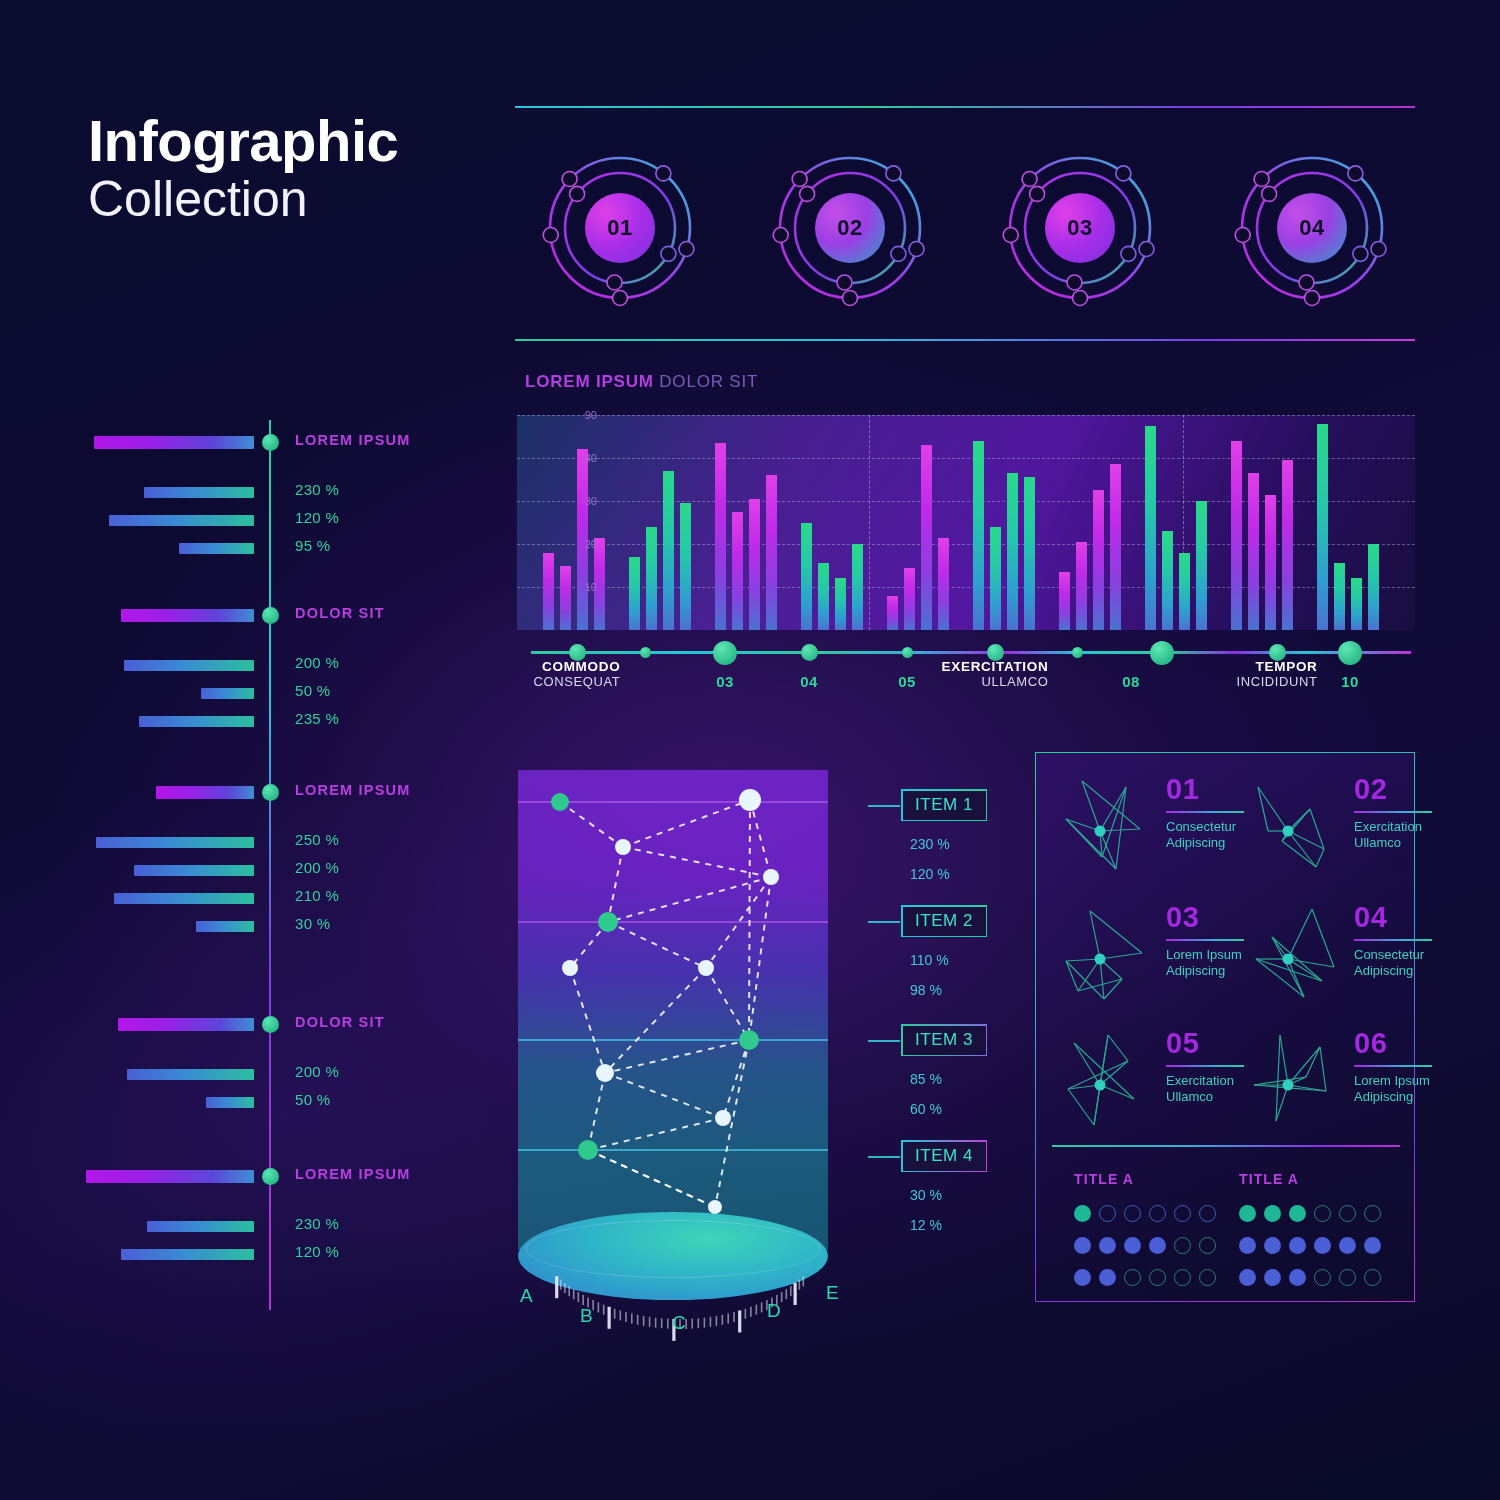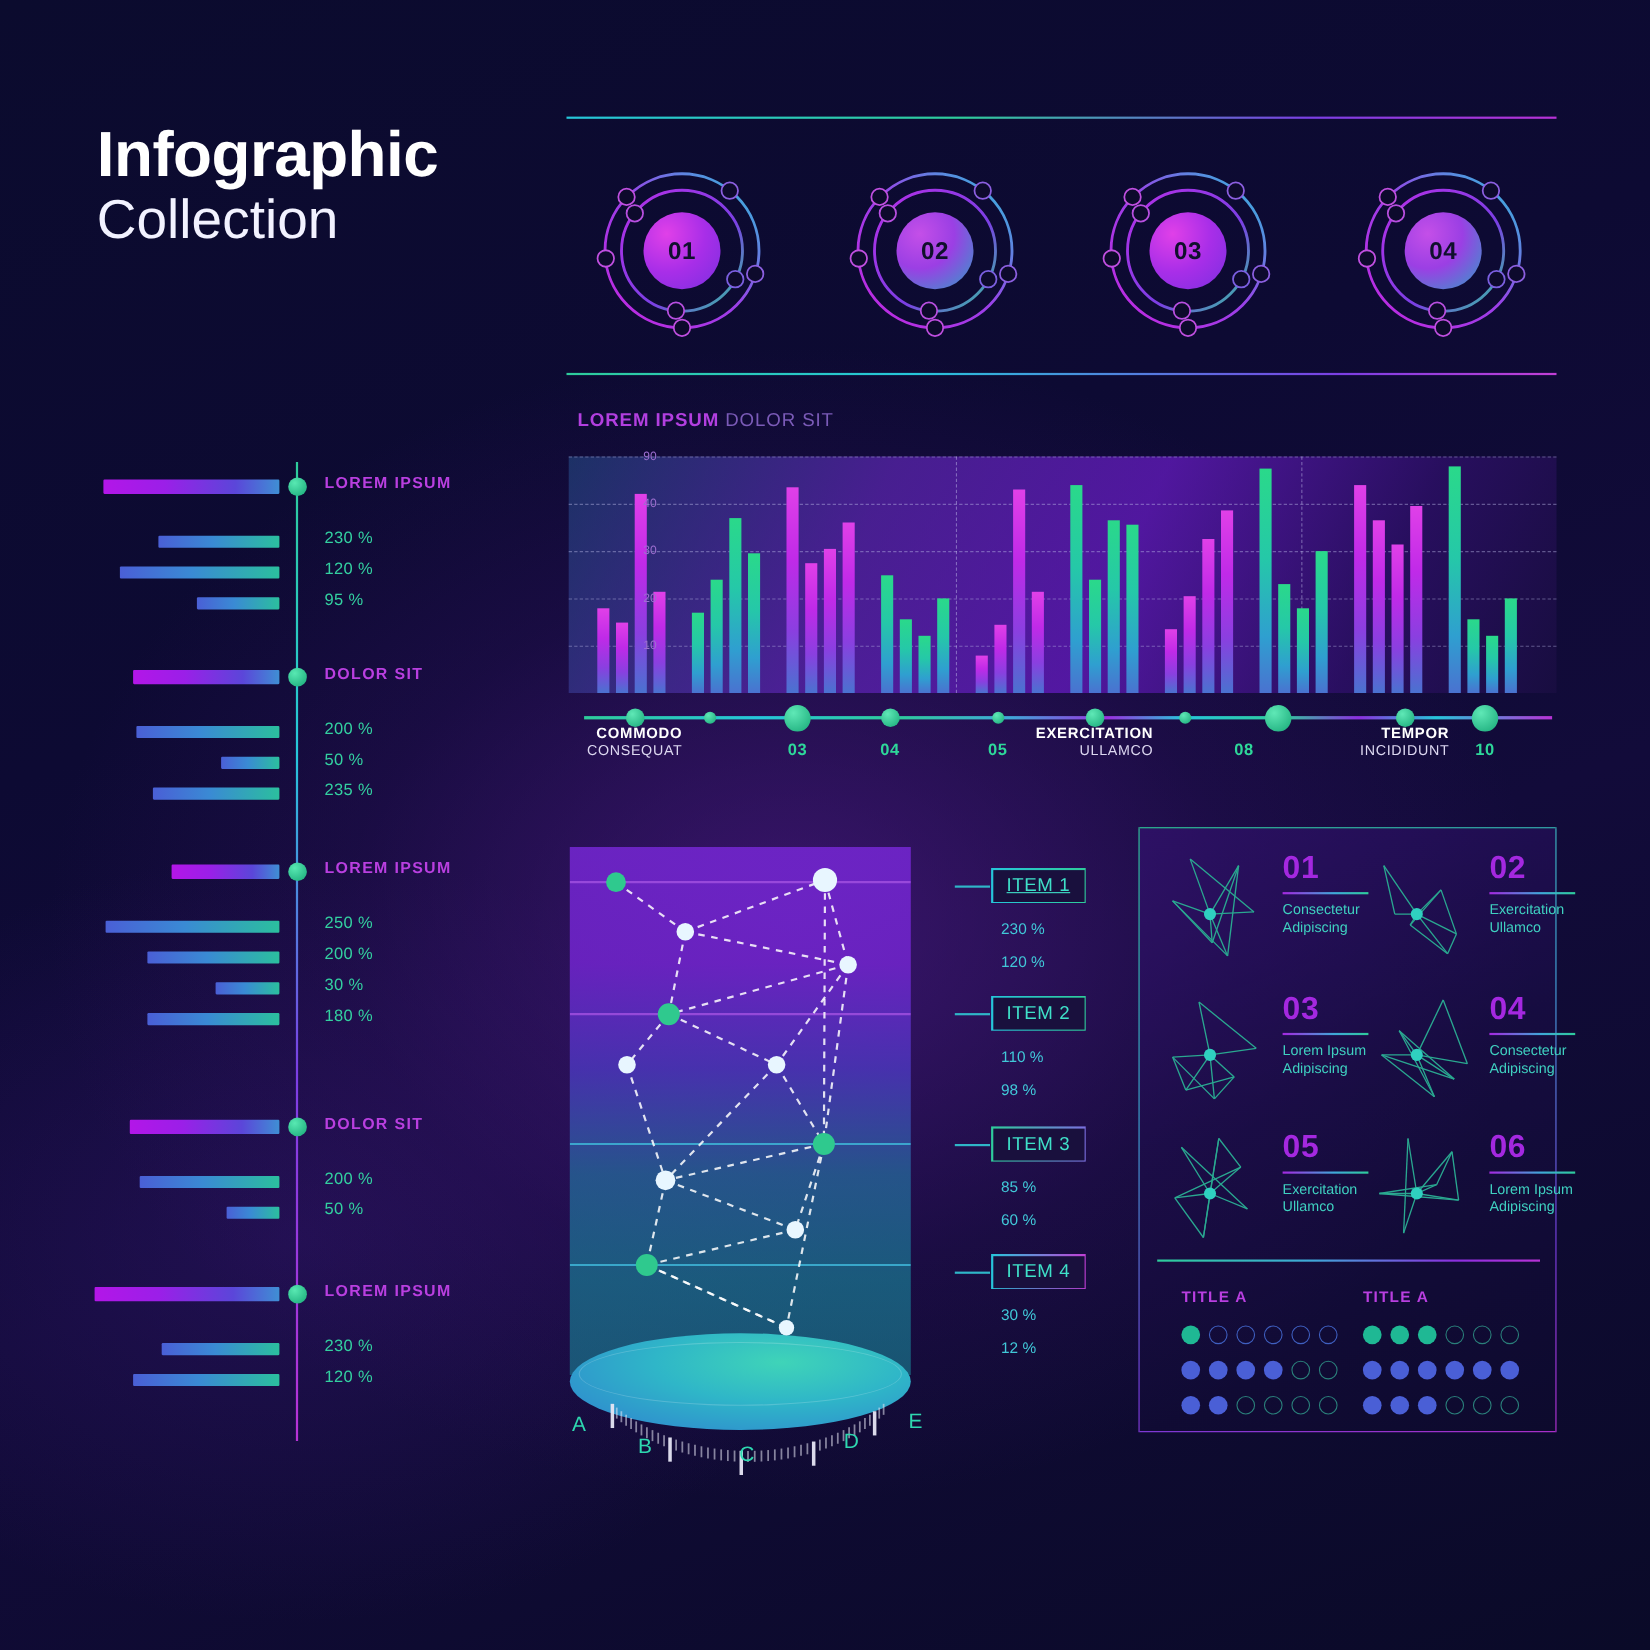--- a/index.html
+++ b/index.html
@@ -292,26 +292,26 @@
         <div style="height: 28px;"></div>
         <div class="tl-row">
           <div class="tl-subbar" style="width: 158px;"></div>
           <div class="tl-val">250 %</div>
         </div>
         <div class="tl-row">
           <div class="tl-subbar" style="width: 120px;"></div>
           <div class="tl-val">200 %</div>
         </div>
         <div class="tl-row">
+          <div class="tl-subbar" style="width: 140px;"></div>
+          <div class="tl-val">210 %</div>
+        </div>
+        <div class="tl-row">
           <div class="tl-subbar" style="width: 58px;"></div>
           <div class="tl-val">30 %</div>
-        </div>
-        <div class="tl-row">
-          <div class="tl-subbar" style="width: 120px;"></div>
-          <div class="tl-val">180 %</div>
         </div>
       </div>
       <div class="tl-group" style="top: 594px;">
         <div class="tl-head">
           <div class="tl-mainbar" style="width: 136px;"></div>
           <div class="tl-dot"></div>
           <div class="tl-label">DOLOR SIT</div>
         </div>
         <div style="height: 28px;"></div>
         <div class="tl-row">
@@ -527,21 +527,21 @@
         <line x1="295.79547550712414" y1="50.130512152196744" x2="295.79547550712414" y2="60.130512152196744" stroke="#e6e6f5" stroke-width="1.6" opacity="0.55"></line>
         <line x1="300.1280993102085" y1="46.94391920700873" x2="300.1280993102085" y2="68.94391920700873" stroke="#e6e6f5" stroke-width="3.2" opacity="0.95"></line>
         <line x1="304.29234387803245" y1="43.63748015532731" x2="304.29234387803245" y2="53.63748015532731" stroke="#e6e6f5" stroke-width="1.6" opacity="0.55"></line>
         <line x1="308.28211884412633" y1="40.21603079034536" x2="308.28211884412633" y2="50.21603079034536" stroke="#e6e6f5" stroke-width="1.6" opacity="0.55"></line>
       </svg>
     </div>
 
   <div class="items" id="items">
       <div class="item-conn" style="left: 38px; width: 32px; top: 25px;"></div>
       <div class="item-box" style="top: 8px; border: 1.5px solid transparent; background: linear-gradient(90deg, rgb(38, 198, 218), rgb(46, 204, 155)) padding-box; position: absolute; padding: 0px;">
-        <div style="position: absolute; inset: 1.5px; background: rgb(25, 16, 61); display: flex; align-items: center; justify-content: center; color: rgb(63, 224, 200); font-size: 17px; letter-spacing: 0.5px; text-decoration: underline;">ITEM 1</div>
+        <div style="position: absolute; inset: 1.5px; background: rgb(25, 16, 61); display: flex; align-items: center; justify-content: center; color: rgb(63, 224, 200); font-size: 17px; letter-spacing: 0.5px;">ITEM 1</div>
       </div>
       <div class="item-val" style="top: 56px;">230 %</div>
       <div class="item-val" style="top: 86px;">120 %</div>
       <div class="item-conn" style="left: 38px; width: 32px; top: 141px;"></div>
       <div class="item-box" style="top: 124px; border: 1.5px solid transparent; background: linear-gradient(90deg, rgb(38, 198, 218), rgb(46, 204, 155)) padding-box; position: absolute; padding: 0px;">
         <div style="position: absolute; inset: 1.5px; background: rgb(25, 16, 61); display: flex; align-items: center; justify-content: center; color: rgb(63, 224, 200); font-size: 17px; letter-spacing: 0.5px;">ITEM 2</div>
       </div>
       <div class="item-val" style="top: 172px;">110 %</div>
       <div class="item-val" style="top: 202px;">98 %</div>
       <div class="item-conn" style="left: 38px; width: 32px; top: 260px;"></div>

